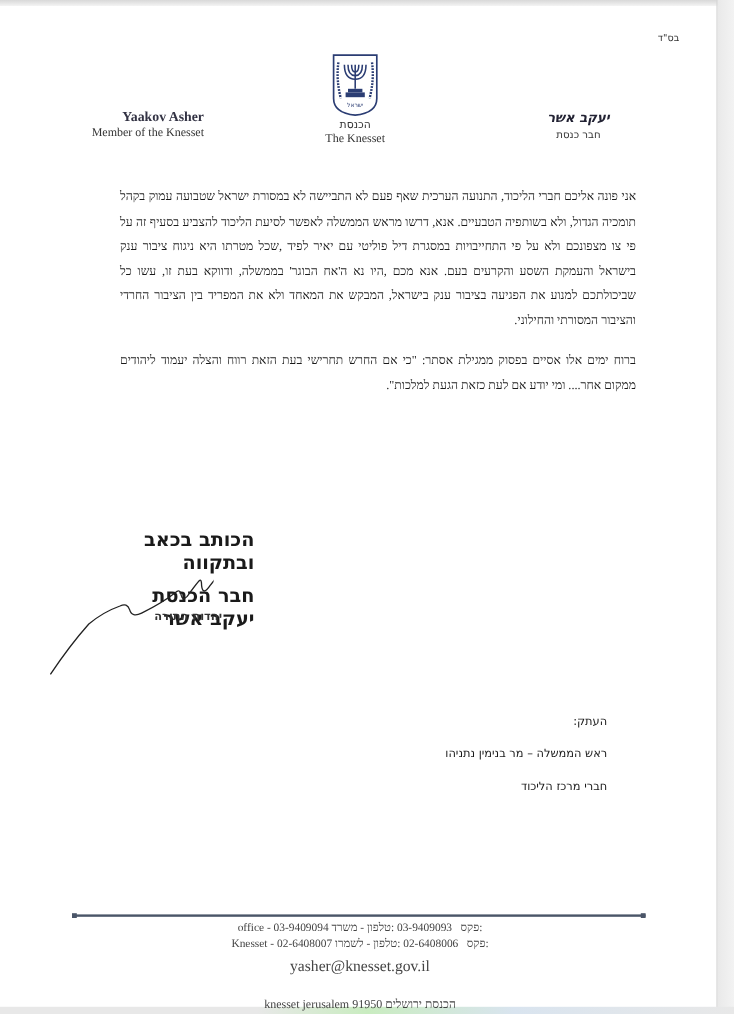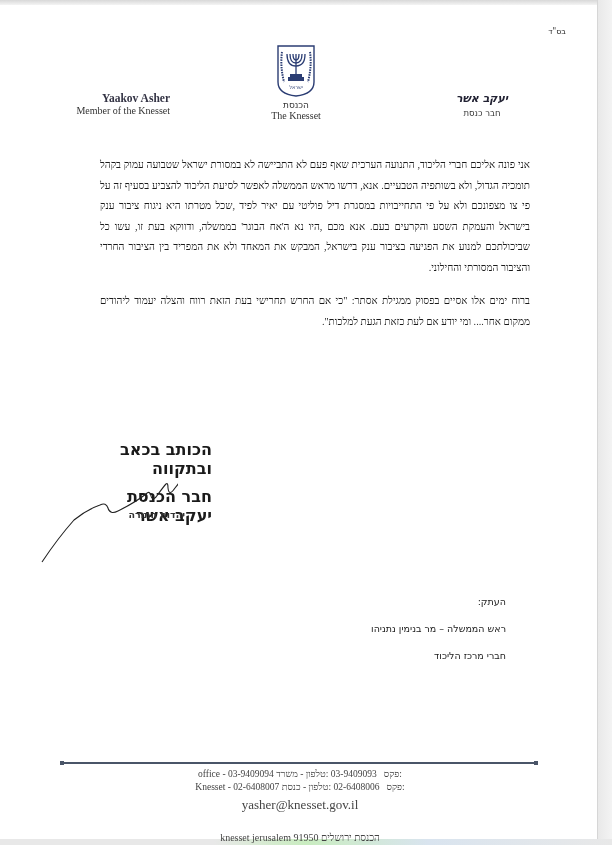--- a/index.html
+++ b/index.html
@@ -164,17 +164,17 @@
     <span>03-9409093</span>
     <span class="rtl">:טלפון</span> -
     <span class="rtl">משרד</span>
   </div>
   <div class="line">
     <span>Knesset</span> -
     <span>02-6408007</span>
     <span class="rtl">:פקס</span>&nbsp;&nbsp;
     <span>02-6408006</span>
     <span class="rtl">:טלפון</span> -
-    <span class="rtl">כנסת</span>
+    <span class="rtl">לשמרו</span>
   </div>
   <div class="email">yasher@knesset.gov.il</div>
   <div class="addr">knesset jerusalem   91950  הכנסת ירושלים</div>
 </div>
 
 </body></html>

